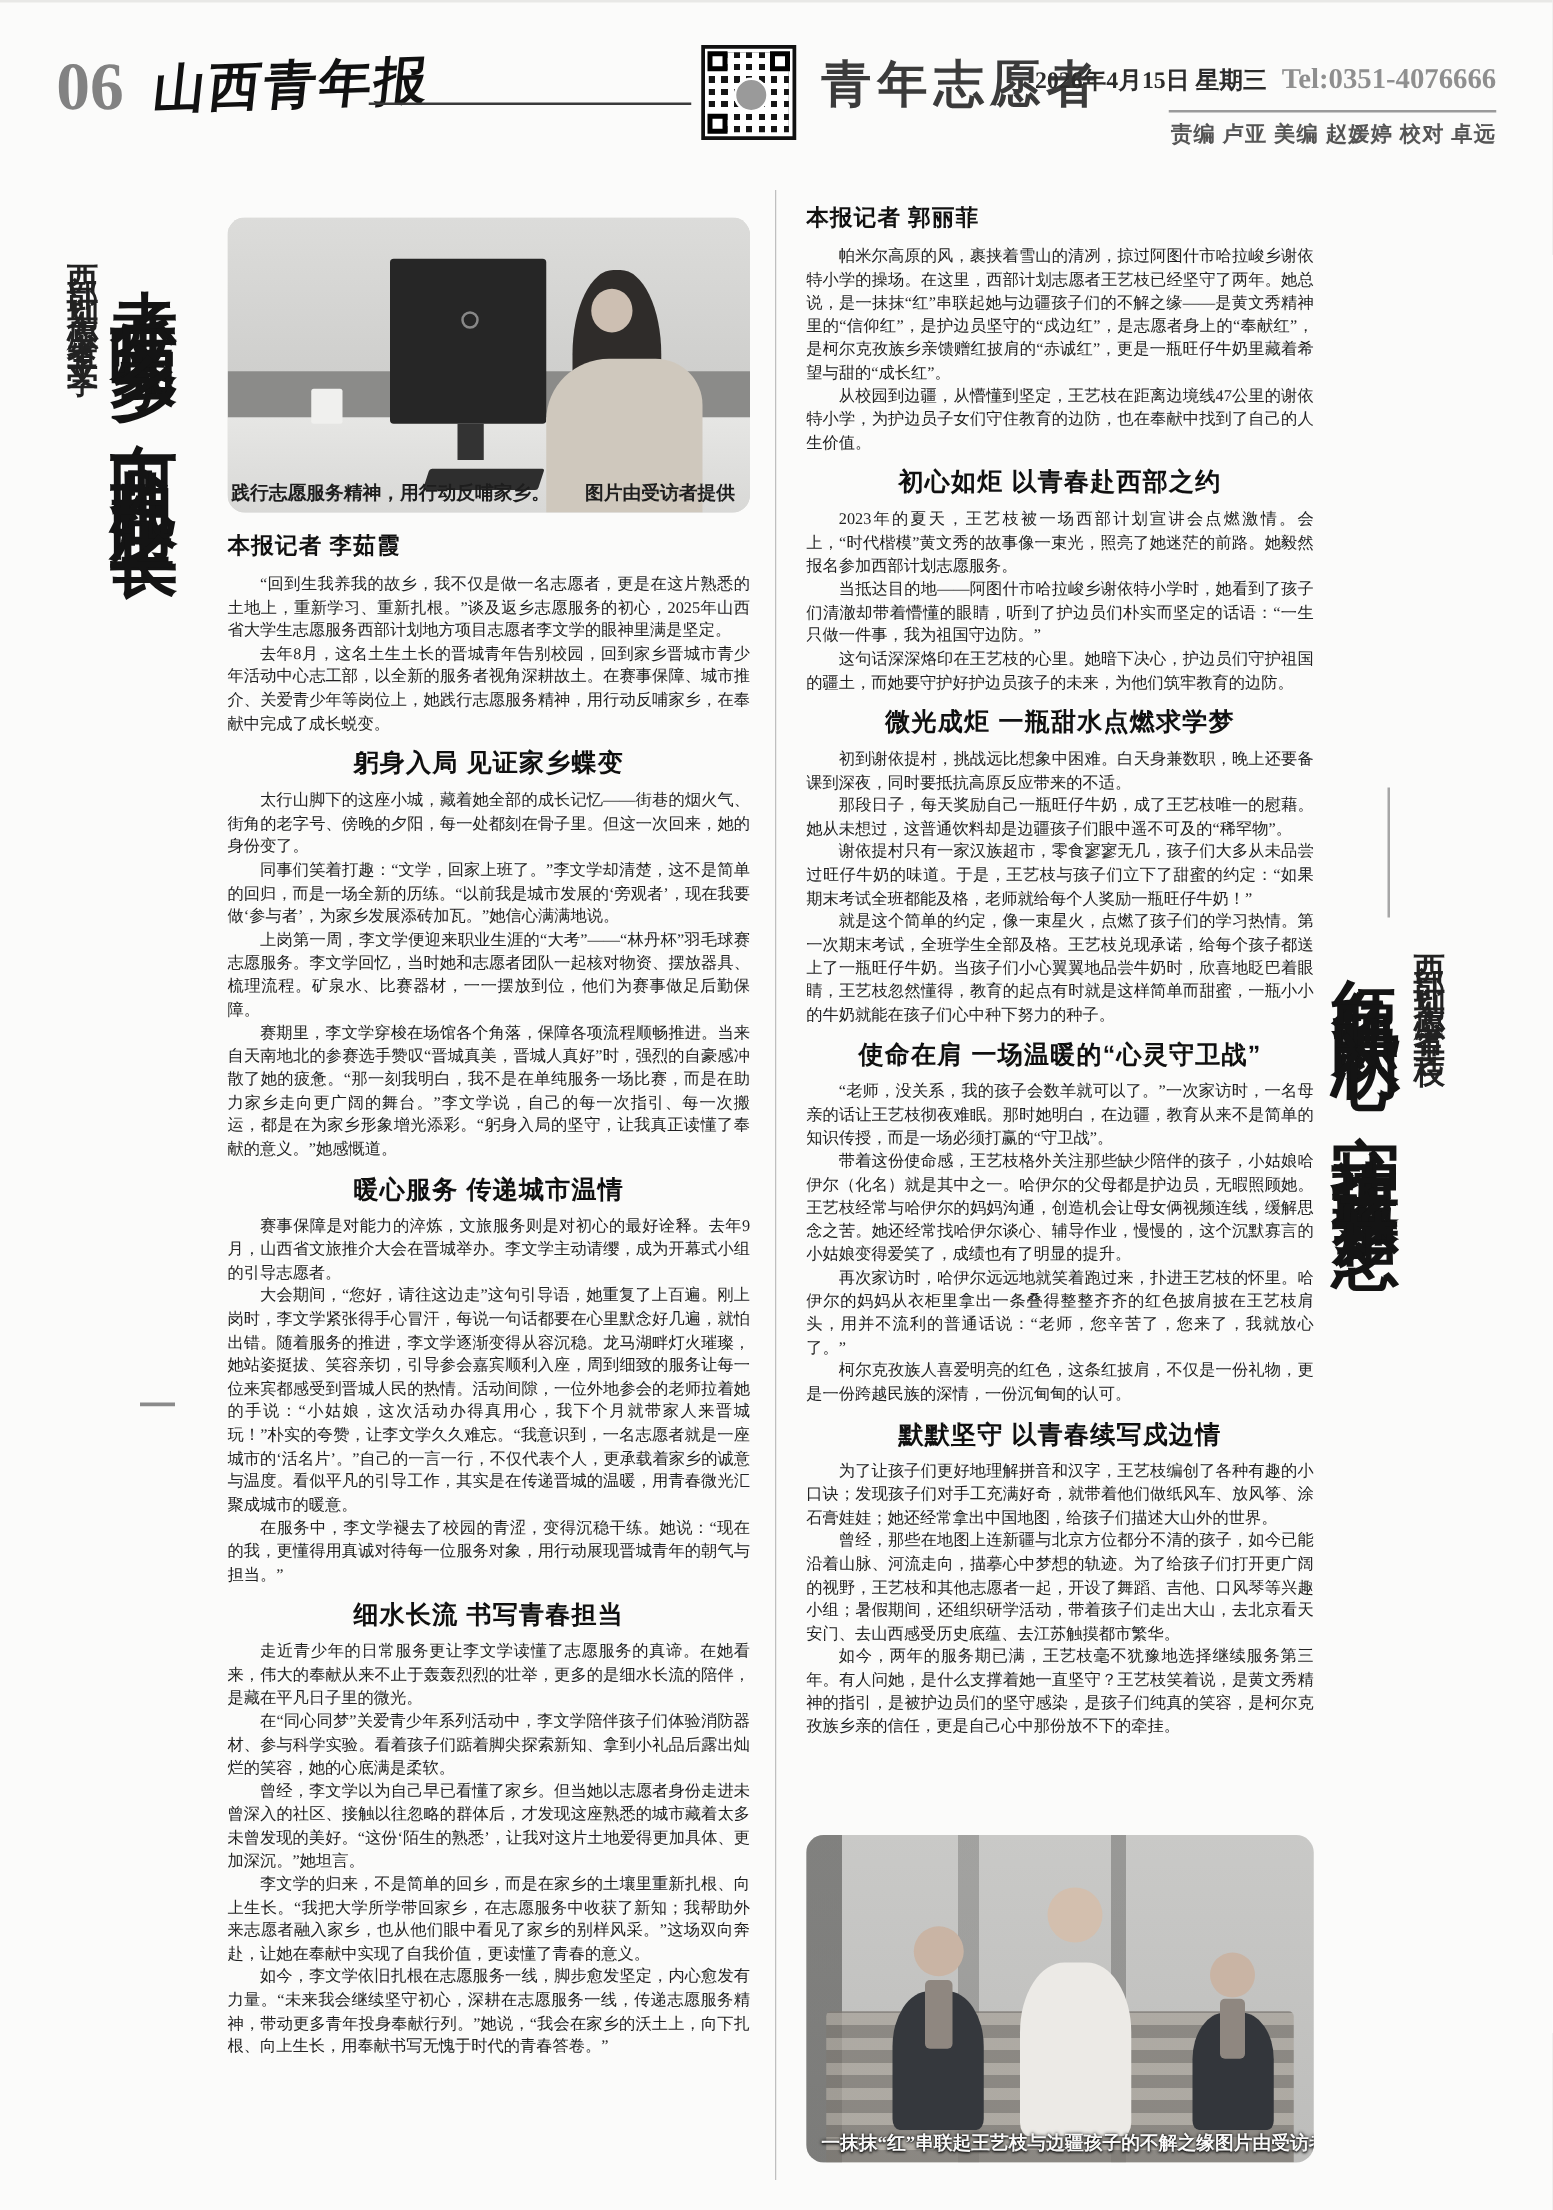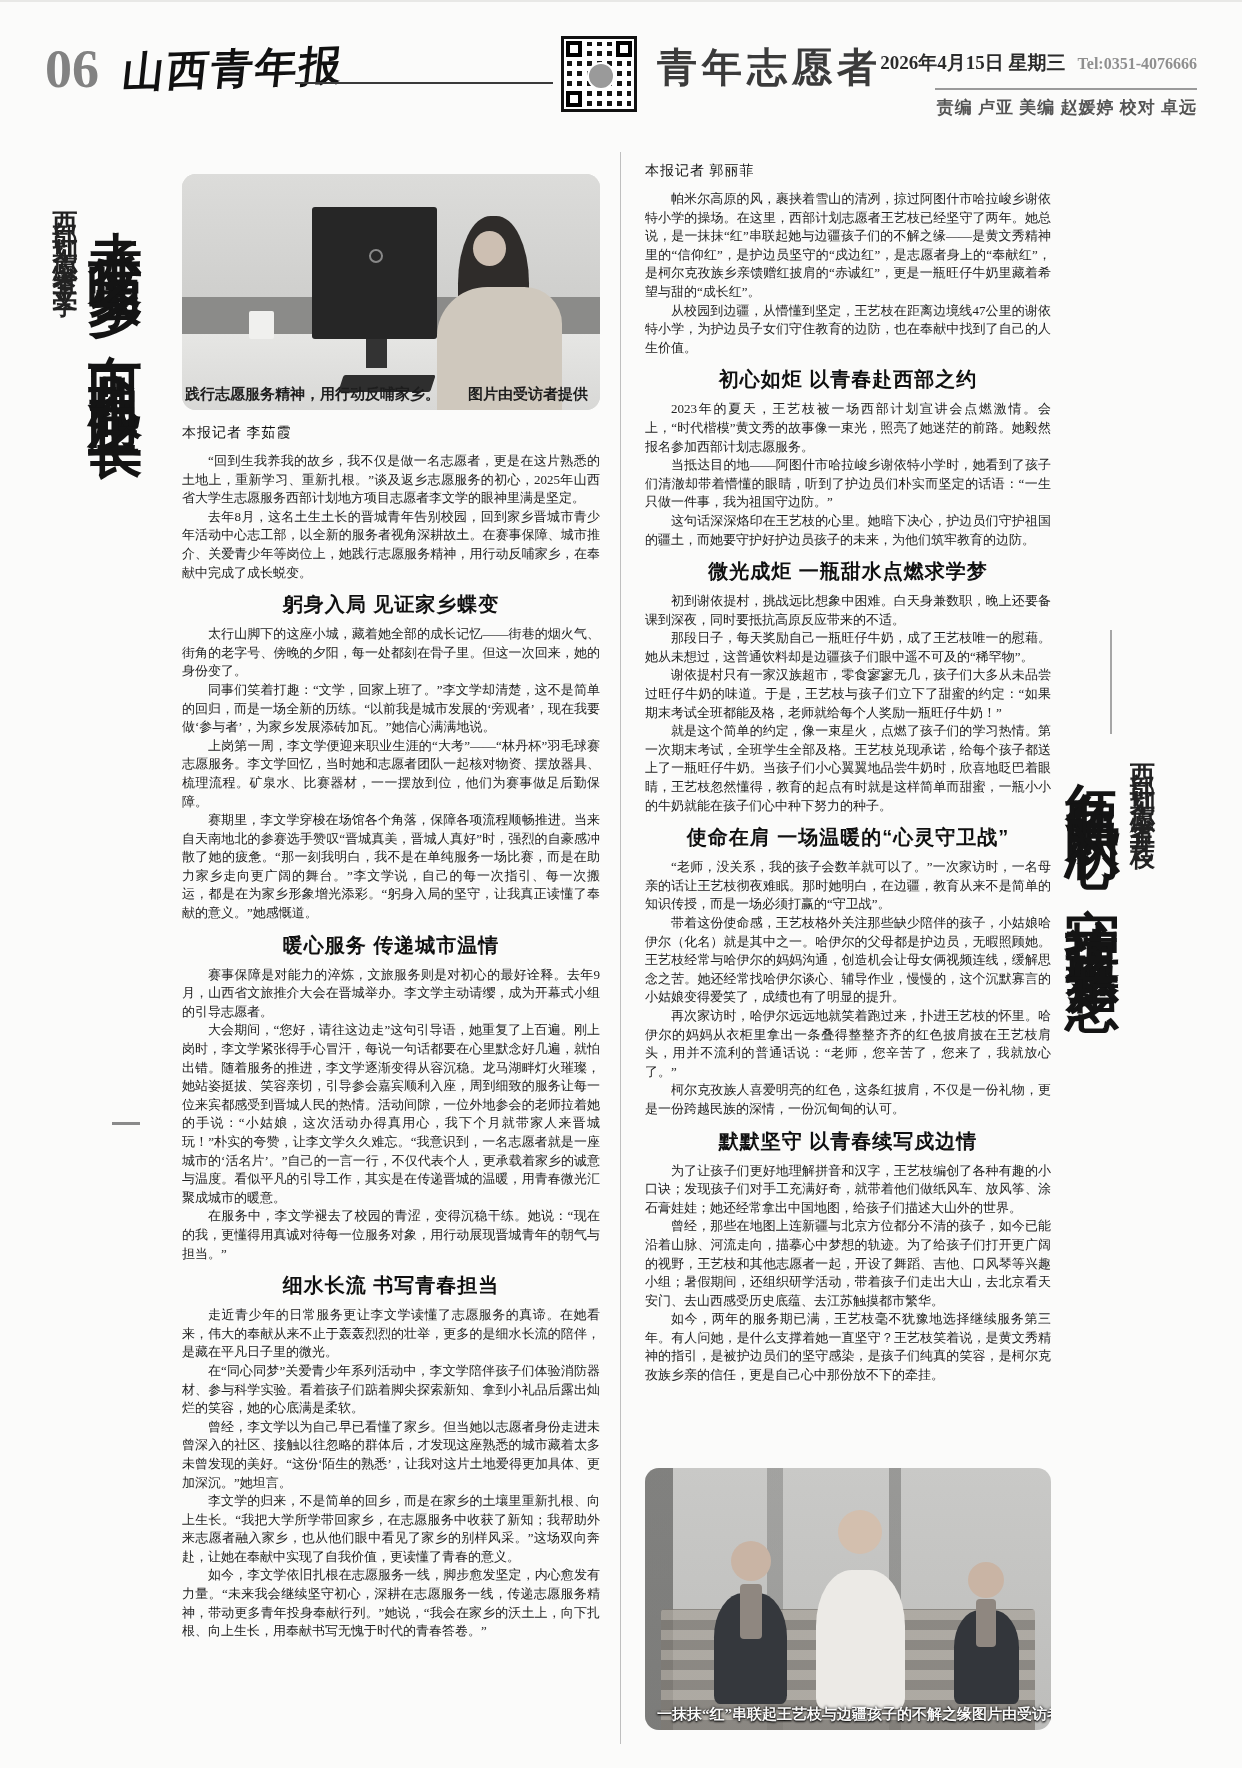--- a/index.html
+++ b/index.html
@@ -18,40 +18,40 @@
                       repeating-linear-gradient(90deg,#151515 0 5px,#fff 5px 10px);
      background-blend-mode:lighten;}
   .qr-eye{position:absolute;width:16px;height:16px;border:4px solid #000;background:#fff;box-sizing:border-box;}
   .qr-eye.tl{left:2px;top:2px}.qr-eye.tr{right:2px;top:2px}.qr-eye.bl{left:2px;bottom:2px}
   .qr-center{position:absolute;left:50%;top:50%;width:24px;height:24px;margin:-12px 0 0 -12px;
              background:#9a9a9a;border:2px solid #fff;border-radius:50%;}
   .section-title{position:absolute;left:612px;top:8px;font-size:40px;font-weight:900;color:#3b3b3b;
                  letter-spacing:5px;line-height:1.2;}
   .hdr-right{position:absolute;right:0;top:14px;text-align:right;}
   .date-line{font-size:19px;font-weight:bold;color:#2b2b2b;}
-  .tel{font-size:16px;font-weight:bold;color:#8f8f8f;margin-left:8px;}
+  .tel{font-size:23px;font-weight:bold;color:#8f8f8f;margin-left:8px;}
   .rule-right{position:absolute;right:0;top:52px;width:262px;height:2px;background:#9a9a9a;}
   .editors{position:absolute;right:0;top:60px;font-size:17px;font-weight:bold;color:#555;letter-spacing:1px;}
 
   
   .v-head{position:absolute;writing-mode:vertical-rl;text-orientation:upright;}
   .v-head .big{font-size:54px;font-weight:900;color:#141414;letter-spacing:10px;line-height:1.25;
                font-family:"Liberation Serif",serif;}
   .v-head .kicker{font-size:25px;font-weight:bold;color:#222;letter-spacing:9px;margin-top:4px;line-height:1.3;}
   .headline-left{left:48px;top:186px;height:1480px;}
   .headline-right{left:1058px;top:738px;height:1000px;}
   .deco-dash{position:absolute;left:112px;top:1120px;width:28px;height:3px;background:#8a8a8a;}
   .deco-vline{position:absolute;left:1110px;top:628px;width:2px;height:104px;background:#a6a6a6;}
   .col-divider{position:absolute;left:620px;top:150px;width:1px;height:1592px;background:#bfbfbf;}
 
   
   .article{position:absolute;}
   .art-left{left:182px;top:172px;width:418px;height:1576px;overflow:hidden;}
   .art-right{left:645px;top:160px;width:406px;height:1300px;overflow:hidden;}
-  .reporter{font-size:14px;font-weight:normal;color:#111;margin:0 0 10px 0;letter-spacing:1px;}
+  .reporter{font-size:18px;font-weight:bold;color:#111;margin:0 0 10px 0;letter-spacing:1px;}
   .body .para{font-size:13px;line-height:18.6px;text-align:justify;text-indent:2em;margin:0;color:#222;}
   .body .sec-head{font-size:20px;font-weight:bold;text-align:center;color:#101010;
                   font-family:"Liberation Sans",sans-serif;margin:9px 0 7px 0;letter-spacing:1px;}
 
   
   .photo{position:relative;border-radius:14px;overflow:hidden;background:#d6d6d4;}
   .photo-left{width:418px;height:236px;margin-bottom:14px;}
   .lp-wall{position:absolute;left:0;top:0;right:0;height:52%;background:linear-gradient(#dcdcda,#cfcfcd);}
   .lp-band{position:absolute;left:0;top:52%;right:0;height:16%;background:#8b8b89;}
   .lp-desk{position:absolute;left:0;bottom:0;right:0;height:32%;background:linear-gradient(#e6e6e4,#d8d8d6);}

